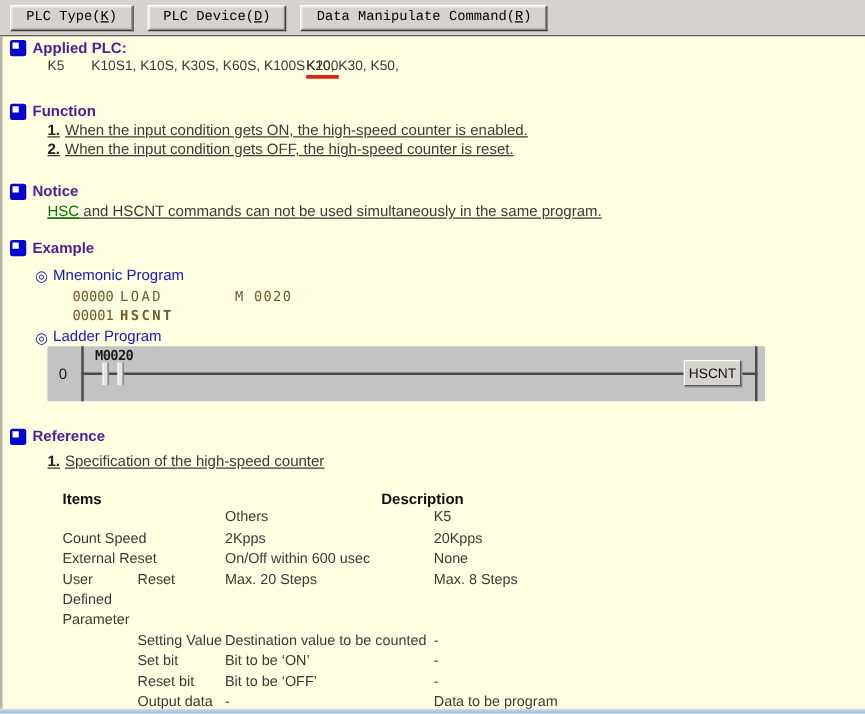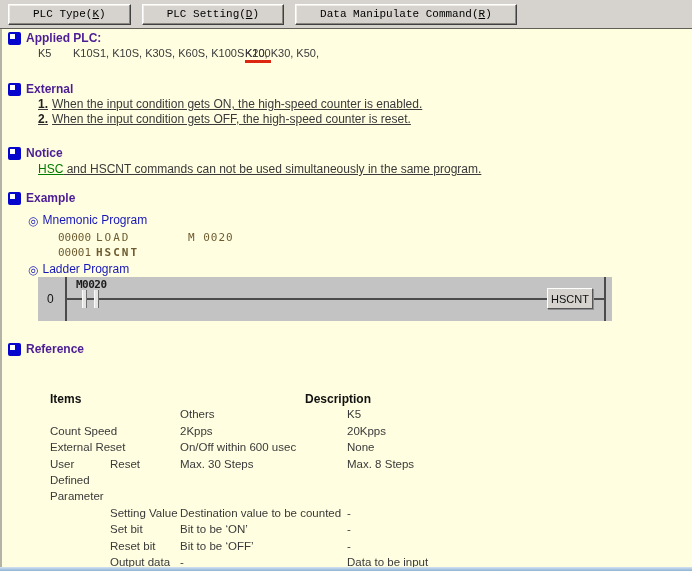--- a/index.html
+++ b/index.html
@@ -3,21 +3,21 @@
 <meta charset="utf-8">
 <style>
   * { margin:0; padding:0; box-sizing:border-box; }
   html,body { background:#fffee1; }
   #screen{ position:relative; width:692px; height:571px; background:#fffee1; overflow:hidden;
            font-family:"Liberation Sans",sans-serif; color:#3a3a3a; }
 
   
   .toolbar{ position:absolute; left:0; top:0; width:692px; height:29px; background:#d6d3ce;
             border-bottom:1px solid #5f5f57; display:flex; align-items:center; gap:11px; padding-left:8px; }
-  .tbtn{ height:21px; padding:2px 24px 3px; background:#d6d3ce; color:#000;
+  .tbtn{ height:21px; padding:2px 12px 3px; background:#d6d3ce; color:#000;
          font-family:"Liberation Mono",monospace; font-size:11px; line-height:14px; white-space:nowrap;
          border:1px solid; border-color:#ffffff #404040 #404040 #ffffff;
          box-shadow: inset -1px -1px 0 #8a877f, inset 1px 1px 0 #f0ede7; cursor:pointer; }
   .tbtn .key{ text-decoration:underline; }
 
   .edge{ position:absolute; left:0; top:29px; width:2px; height:538px; background:#b4b4a6; }
   .bottomstrip{ position:absolute; left:0; bottom:0; width:692px; height:4px;
                 background:linear-gradient(#d2e2f1,#8fb4d4); }
 
   
@@ -70,42 +70,42 @@
   .thead span{ font-weight:bold; color:#111; font-size:12px; }
   .hdesc{ left:305px; }
 </style>
 </head>
 <body>
 
 <div id="screen">
 
   <div class="toolbar">
     <button class="tbtn"><span>PLC Type(</span><span class="key">K</span><span>)</span></button>
-    <button class="tbtn"><span>PLC Setting(</span><span class="key">D</span><span>)</span></button>
+    <button class="tbtn"><span>PLC Device(</span><span class="key">D</span><span>)</span></button>
     <button class="tbtn"><span>Data Manipulate Command(</span><span class="key">R</span><span>)</span></button>
   </div>
 
   <div class="edge"></div>
 
   <div class="heading" style="top:31px">
     <span class="sq-icon"></span>
     <span class="h-text">Applied PLC:</span>
   </div>
   <div class="ap-row">
     <span class="ap1">K5</span>
     <span class="ap2">K10S1, K10S, K30S, K60S, K100S</span>
     <span class="ap3">
         <span>K10, K30, K50, </span>
         <span class="k200">K200</span>
       </span>
   </div>
 
   <div class="heading" style="top:82px">
     <span class="sq-icon"></span>
-    <span class="h-text">External</span>
+    <span class="h-text">Function</span>
   </div>
   <div class="line" style="left:38px; top:97px">
     <span class="num">1.</span><span>When the input condition gets ON, the high-speed counter is enabled.</span>
   </div>
   <div class="line" style="left:38px; top:112px">
     <span class="num">2.</span><span>When the input condition gets OFF, the high-speed counter is reset.</span>
   </div>
 
   <div class="heading" style="top:146px">
     <span class="sq-icon"></span>
@@ -146,20 +146,23 @@
     <div class="cbar cbar-1"></div>
     <div class="cbar cbar-2"></div>
     <div class="outbox">HSCNT</div>
     <div class="rail rail-right"></div>
   </div>
 
   <div class="heading" style="top:342px">
     <span class="sq-icon"></span>
     <span class="h-text">Reference</span>
   </div>
+  <div class="line" style="left:38px; top:362px">
+    <span class="num">1.</span><span>Specification of the high-speed counter</span>
+  </div>
 
   <div class="trow thead" style="top:392px">
     <span class="ca">Items</span>
     <span class="hdesc">Description</span>
   </div>
   <div class="trow" style="top:408px">
     <span class="ca"></span>
       <span class="cb"></span>
       <span class="cc">Others</span>
       <span class="cd">K5</span>
@@ -172,21 +175,21 @@
   </div>
   <div class="trow" style="top:441px">
     <span class="ca">External Reset</span>
       <span class="cb"></span>
       <span class="cc">On/Off within 600 usec</span>
       <span class="cd">None</span>
   </div>
   <div class="trow" style="top:458px">
     <span class="ca">User</span>
       <span class="cb">Reset</span>
-      <span class="cc">Max. 30 Steps</span>
+      <span class="cc">Max. 20 Steps</span>
       <span class="cd">Max. 8 Steps</span>
   </div>
   <div class="trow" style="top:474px">
     <span class="ca">Defined</span>
       <span class="cb"></span>
       <span class="cc"></span>
       <span class="cd"></span>
   </div>
   <div class="trow" style="top:490px">
     <span class="ca">Parameter</span>
@@ -209,17 +212,17 @@
   <div class="trow" style="top:540px">
     <span class="ca"></span>
       <span class="cb">Reset bit</span>
       <span class="cc">Bit to be ‘OFF’</span>
       <span class="cd">-</span>
   </div>
   <div class="trow" style="top:556px">
     <span class="ca"></span>
       <span class="cb">Output data</span>
       <span class="cc">-</span>
-      <span class="cd">Data to be input</span>
+      <span class="cd">Data to be program</span>
   </div>
 
   <div class="bottomstrip"></div>
 </div>
 
 </body></html>

